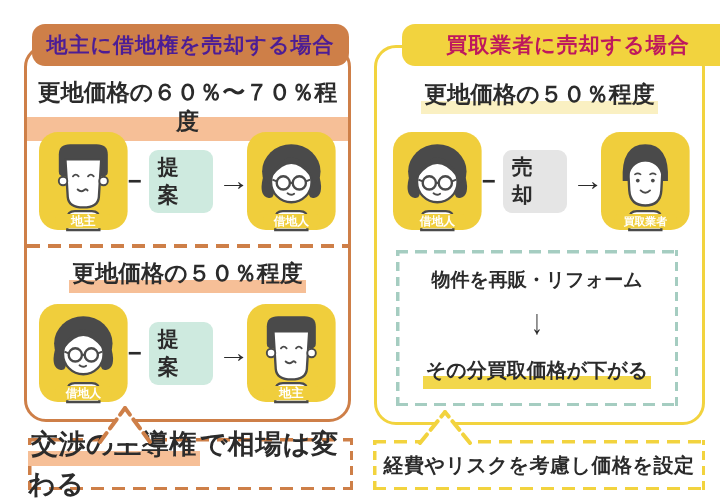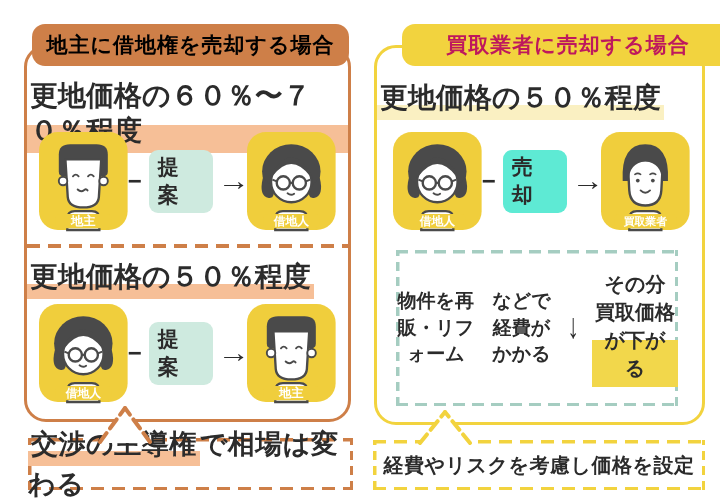--- a/index.html
+++ b/index.html
@@ -10,35 +10,35 @@
   }
   
   .panel{position:absolute;background:#fff;border-radius:22px;box-sizing:border-box;}
   #panel-left{left:24px;top:45px;width:327px;height:377px;border:3.5px solid #CE7F48;}
   #panel-right{left:374px;top:45px;width:331px;height:380px;border:3.5px solid #F2D33E;}
   .hdr{
     position:absolute;top:24px;height:42px;border-radius:13px;z-index:3;
     display:flex;align-items:center;justify-content:center;
     font-size:21px;letter-spacing:1px;box-sizing:border-box;
   }
-  #hdr-left{left:32px;width:317px;background:#CE7F48;color:#000000;}
+  #hdr-left{left:32px;width:317px;background:#CE7F48;color:#4c1d95;}
   #hdr-right{left:402px;width:332px;background:#F2D33E;color:#be185d;}
   
-  .price{position:absolute;left:0;right:0;text-align:left;font-size:28px;line-height:1.25;}
+  .price{position:absolute;left:0;right:0;text-align:center;font-size:23px;line-height:1.25;}
   .hl{display:inline-block;padding:0 3px 5px 3px;}
   .hl-salmon{background:linear-gradient(to bottom,rgba(0,0,0,0) 62%,#F6BF97 62%);}
   .hl-pale{background:linear-gradient(to bottom,rgba(0,0,0,0) 62%,#FAF0C2 62%);}
   .hl-yellow{background:linear-gradient(to bottom,rgba(0,0,0,0) 60%,#F2D74B 60%);text-align:center;}
   
   .row{position:absolute;left:12px;right:12px;height:104px;display:flex;align-items:center;justify-content:space-between;}
   .mid{display:flex;align-items:center;gap:7px;}
   .dash{font-size:24px;line-height:1;}
   .pill{border-radius:9px;padding:3px 17px 4px 9px;font-size:21px;letter-spacing:2px;}
   .pill-mint{background:#CEEADF;}
-  .pill-salmon{background:#5eead4;}
+  .pill-salmon{background:#e5e5e5;}
   .arr{font-size:27px;line-height:1;transform:scaleX(1.2);display:inline-block;}
   
   .dashed{
     box-sizing:border-box;background-repeat:no-repeat;background-color:#fff;
   }
   .d-orange{
     background-image:
       repeating-linear-gradient(90deg,#CE7F48 0 13px,transparent 13px 21px),
       repeating-linear-gradient(90deg,#CE7F48 0 13px,transparent 13px 21px),
       repeating-linear-gradient(0deg,#CE7F48 0 9px,transparent 9px 15px),
@@ -64,21 +64,21 @@
     background-position:top left,bottom left,top left,top right;
     background-size:100% 3.5px,100% 3.5px,3.5px 100%,3.5px 100%;
   }
   #divider-left{
     position:absolute;left:0;right:0;top:196px;height:3.5px;
     background-image:repeating-linear-gradient(90deg,#CE7F48 0 13px,transparent 13px 21px);
   }
   
   #note-box{
     position:absolute;left:19px;top:202px;width:282px;height:156px;
-    display:flex;flex-direction:row;align-items:center;justify-content:center;
+    display:flex;flex-direction:column;align-items:center;justify-content:center;
     text-align:center;font-size:19px;line-height:1.4;background-color:transparent;gap:13px;
   }
   #note-box .down{font-size:23px;line-height:1;transform:scaleY(1.55);display:inline-block;margin:5px 0 9px 0;}
   #note-box .result{font-size:20px;}
   
   .callout{
     position:absolute;display:flex;align-items:center;justify-content:center;
     font-size:27px;letter-spacing:0.5px;z-index:2;
   }
   #callout-left{left:28px;top:438px;width:325px;height:52px;}
@@ -238,21 +238,20 @@
         <circle cx="39" cy="51.5" r="2" fill="#4A4A4A"></circle>
         <circle cx="55" cy="51.5" r="2" fill="#4A4A4A"></circle>
         <path d="M42 62 q5 5 10 0" fill="none" stroke="#4A4A4A" stroke-width="2" stroke-linecap="round"></path>
         <rect x="14" y="87" width="66" height="15" rx="5" fill="#F0CE3C"></rect>
         <text x="47" y="98.5" text-anchor="middle" font-size="11.5" fill="#ffffff">買取業者</text>
       </svg>
     </div>
 
     <div id="note-box" class="dashed d-teal">
       <div>物件を再販・リフォーム</div>
-      <div>などで経費がかかる</div>
       <span class="down">↓</span>
       <div class="result">
         <span class="hl hl-yellow">その分買取価格が下がる</span>
       </div>
     </div>
   </div>
 
   <svg class="caret" id="caret-right" width="56" height="37" viewBox="0 0 56 37">
     <path d="M3 36 L28 4 L53 36 Z" fill="#ffffff"></path>
     <path d="M3 35 L28 4" fill="none" stroke="#F2D33E" stroke-width="4" stroke-dasharray="11 6" stroke-linecap="round"></path>

